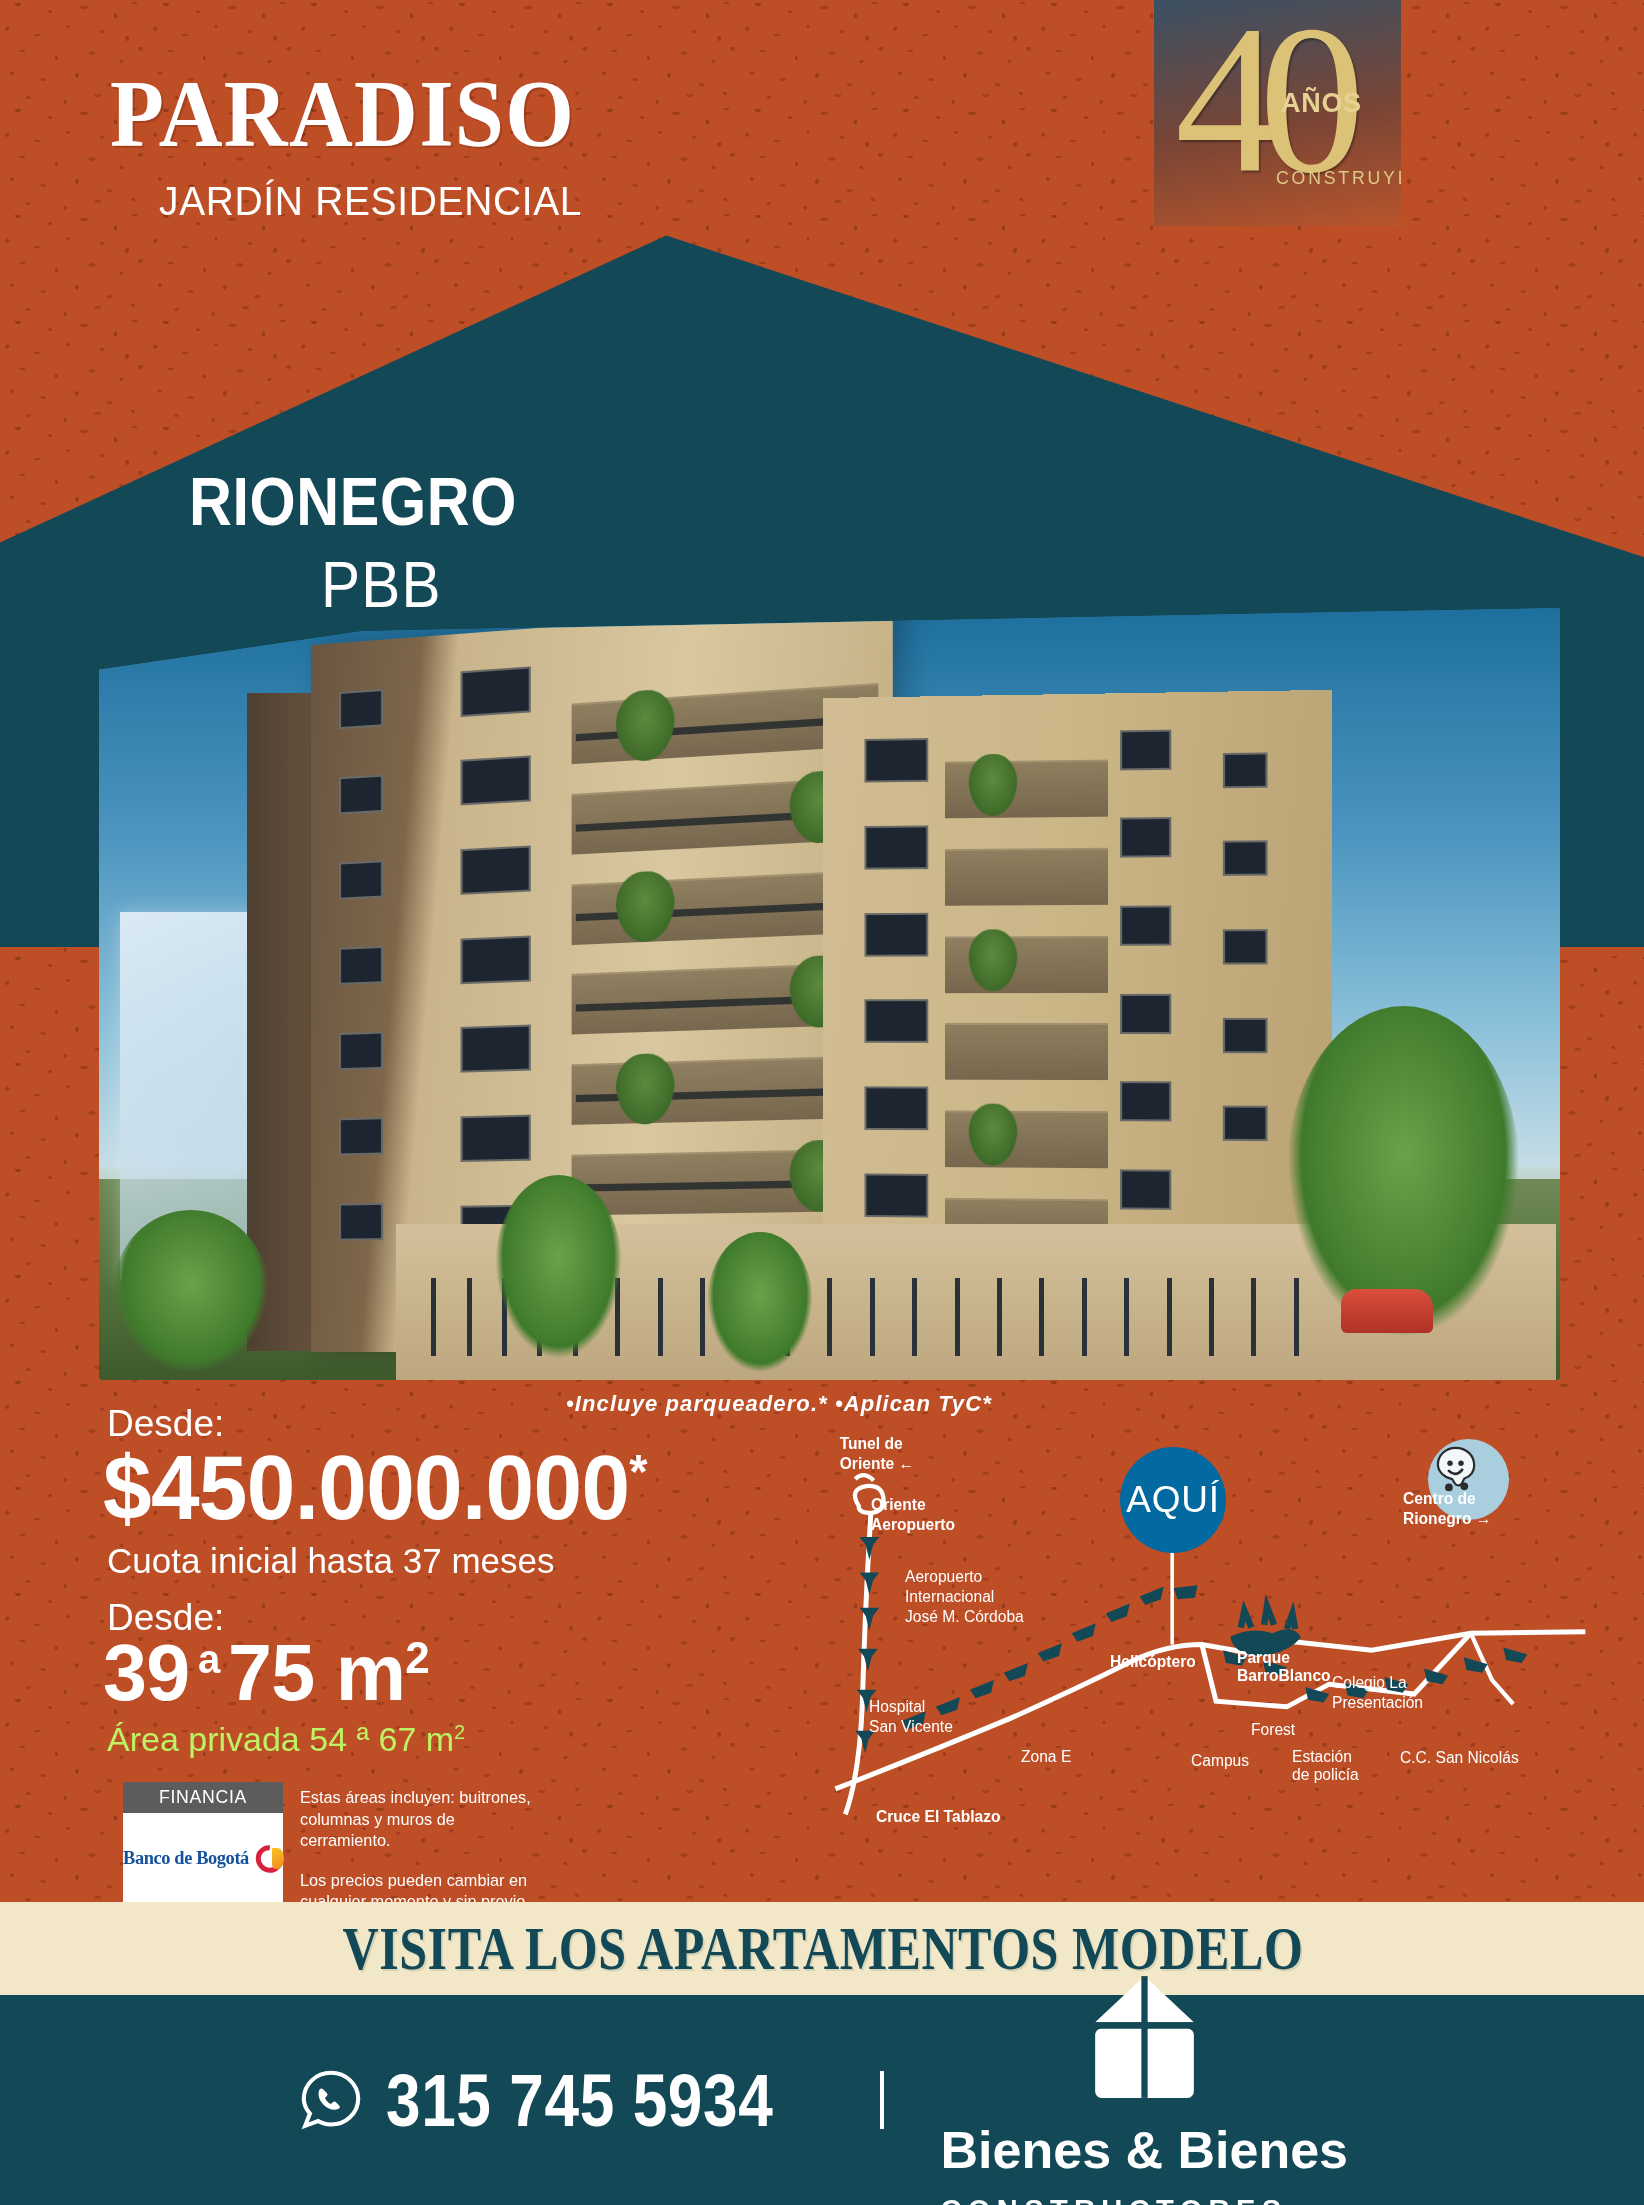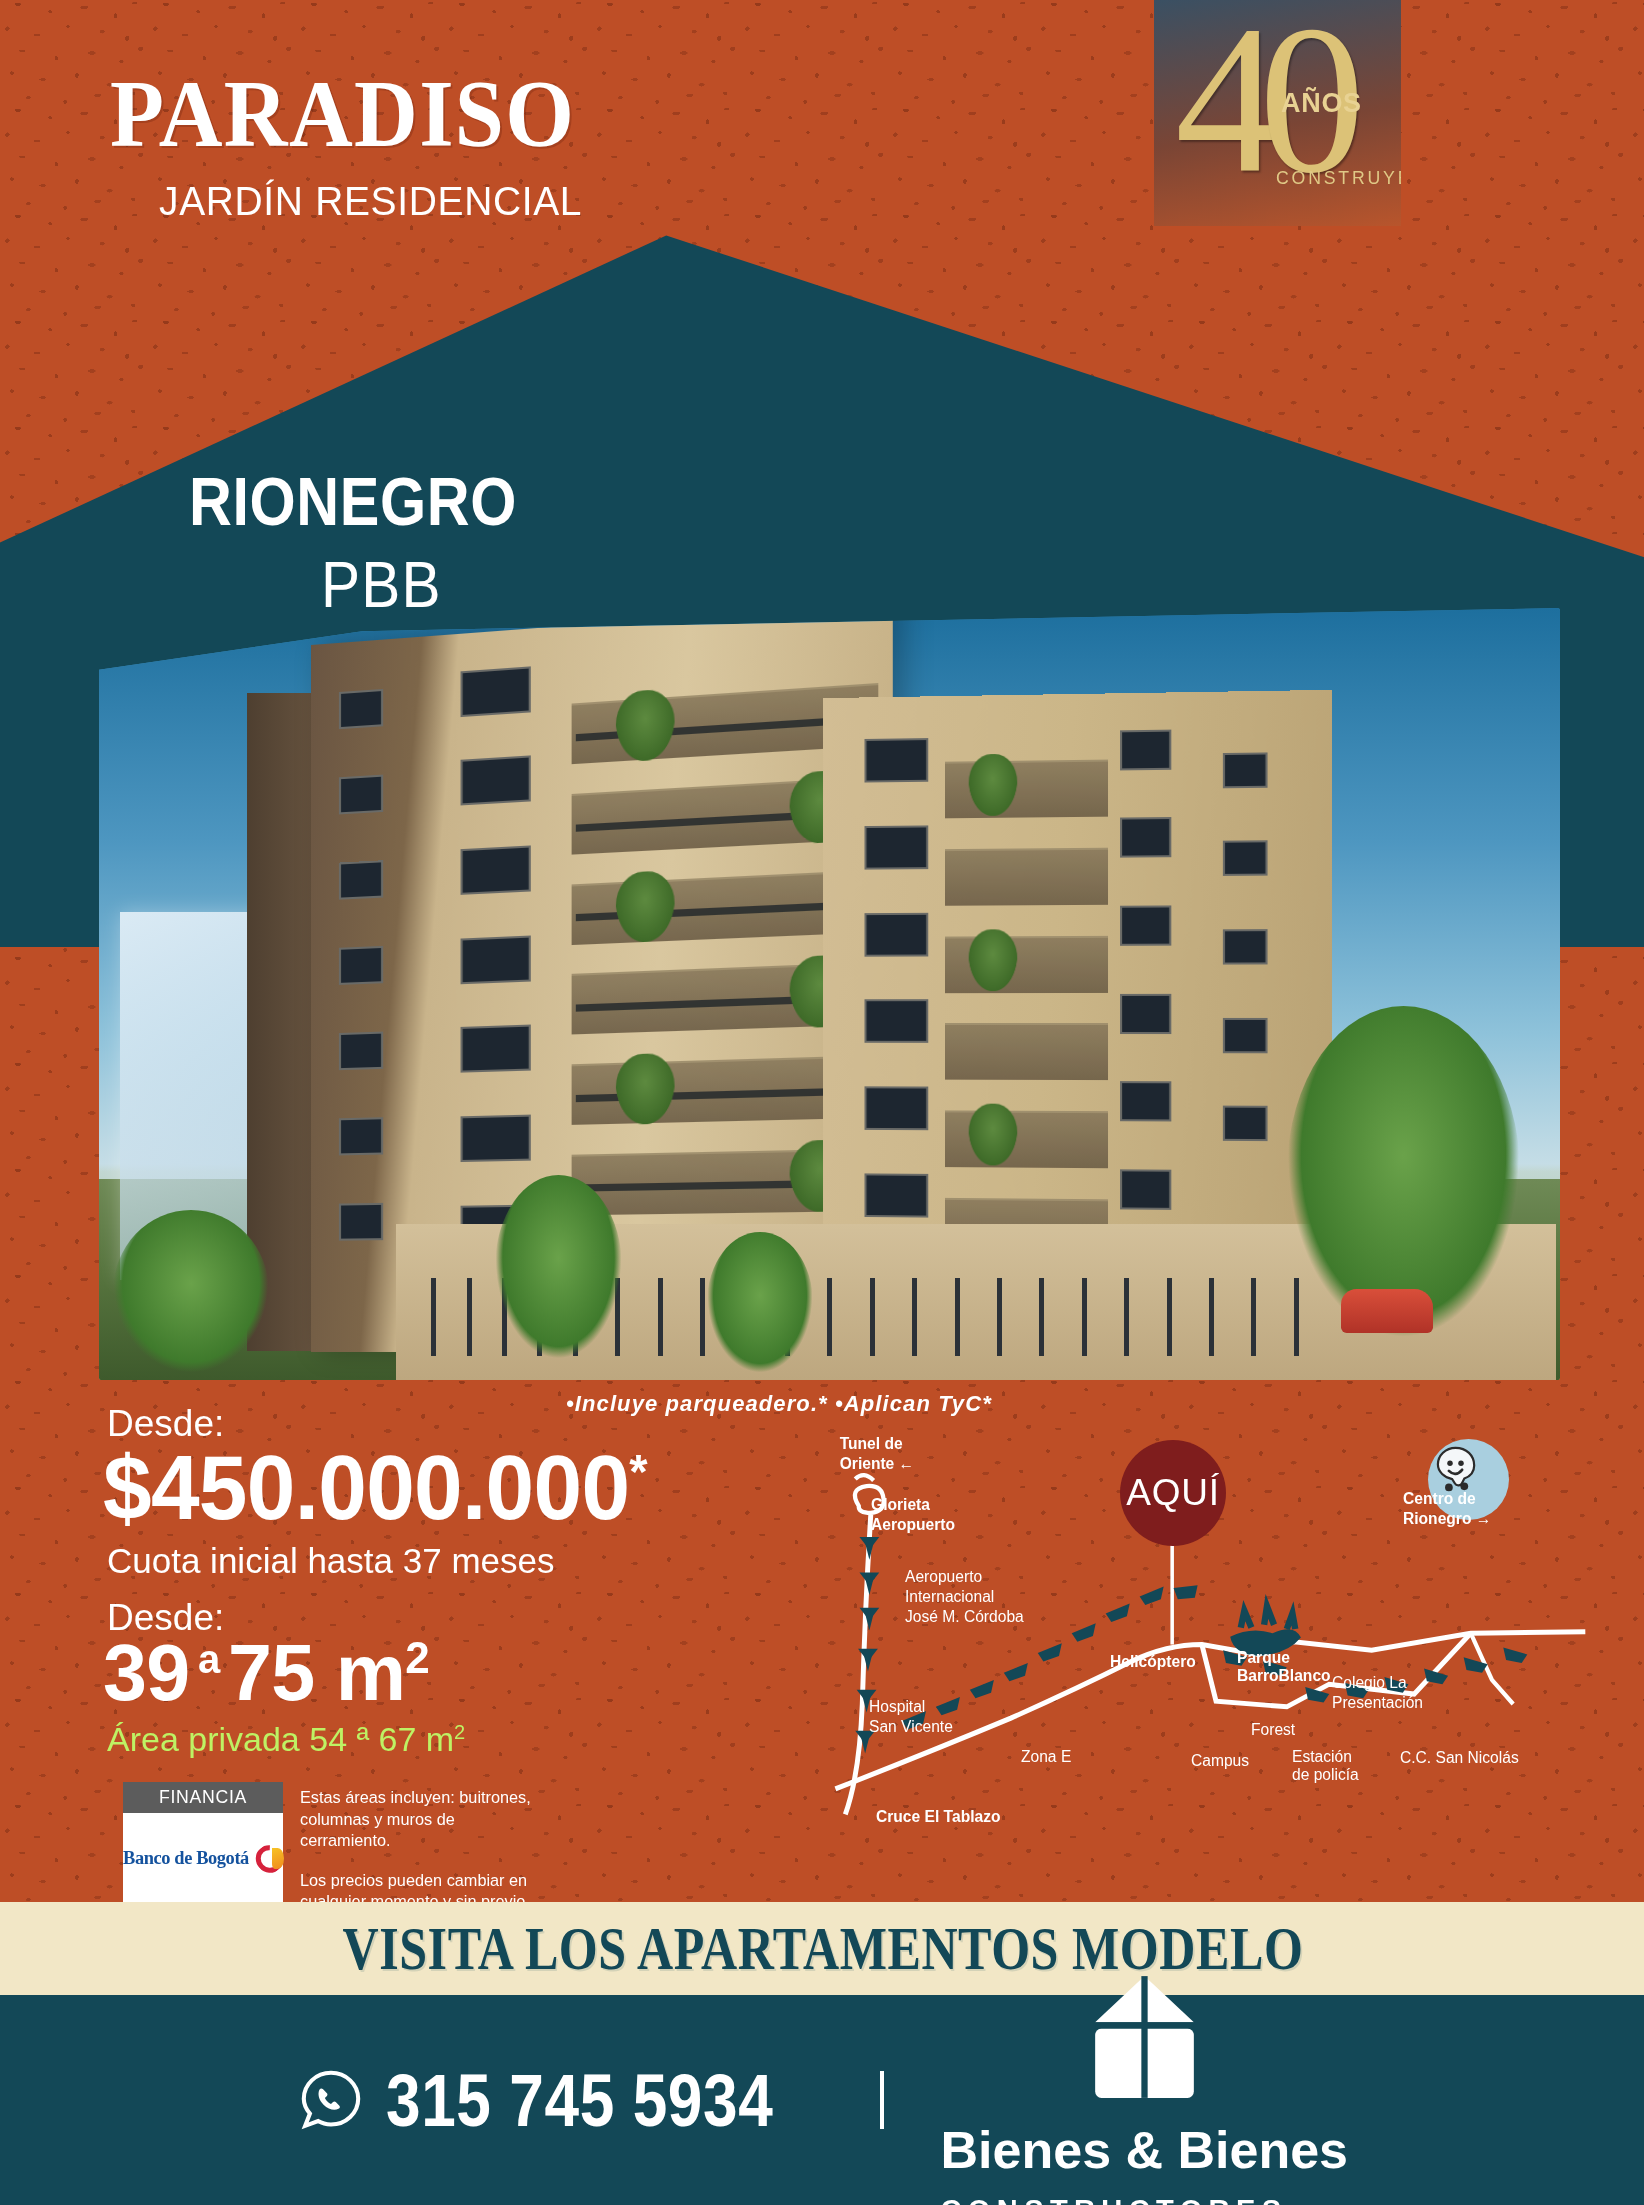--- a/index.html
+++ b/index.html
@@ -172,22 +172,22 @@
         background:linear-gradient(160deg,#f7c325,#f08a1d); border-radius:0 60% 60% 30%; }
   .disclaimer{ position:absolute; left:300px; top:1787px; z-index:6; color:#fff;
                font-size:16.3px; line-height:1.32; width:240px; }
   .disclaimer p+p{ margin-top:18.4px; }
   
   .map{ position:absolute; left:834px; top:1421px; width:757px; height:445px; z-index:5; }
   .map svg{ position:absolute; inset:0; }
   .mlabel{ position:absolute; color:#fff; font-size:15.6px; line-height:1.2; }
   .mlabel.b{ font-weight:700; }
   .aqui{
-    position:absolute; left:286px; top:19px; width:106px; height:106px; border-radius:50%;
-    background:#7f1d1d; color:#fff; display:flex; align-items:center; justify-content:center;
+    position:absolute; left:286px; top:26px; width:106px; height:106px; border-radius:50%;
+    background:#0369a1; color:#fff; display:flex; align-items:center; justify-content:center;
     font-size:37px; letter-spacing:0.7px;
   }
   .waze{
     position:absolute; left:594px; top:17.7px; width:81px; height:81px; border-radius:50%;
     background:#a9cfdf; display:flex; align-items:center; justify-content:center;
   }
   
   .banner{
     position:absolute; left:0; top:1902px; width:100%; height:93px; z-index:8;
     background:#f2e7c6; display:flex; align-items:center; justify-content:center;
@@ -434,21 +434,21 @@
       <circle cx="60" cy="44" r="5" fill="#2b2b2b"></circle>
       <path d="M38 58 Q50 70 62 56" stroke="#2b2b2b" stroke-width="5" fill="none" stroke-linecap="round"></path>
       <circle cx="38" cy="88" r="7" fill="#2b2b2b"></circle>
       <circle cx="66" cy="86" r="7" fill="#2b2b2b"></circle>
     </svg>
   </div>
 
   <div>
       <div class="mlabel b" style="left: 5.7px; top: 14px;">Tunel de</div>
       <div class="mlabel b" style="left: 5.7px; top: 34px;">Oriente ←</div>
-      <div class="mlabel b" style="left: 37px; top: 75px;">Glorieta</div>
+      <div class="mlabel b" style="left: 37px; top: 75px;">Oriente</div>
       <div class="mlabel b" style="left: 37px; top: 95px;">Aeropuerto</div>
       <div class="mlabel" style="left: 71px; top: 147px;">Aeropuerto</div>
       <div class="mlabel" style="left: 71px; top: 167px;">Internacional</div>
       <div class="mlabel" style="left: 71px; top: 187px;">José M. Córdoba</div>
       <div class="mlabel" style="left: 35px; top: 277px;">Hospital</div>
       <div class="mlabel" style="left: 35px; top: 297px;">San Vicente</div>
       <div class="mlabel b" style="left: 42px; top: 387px;">Cruce El Tablazo</div>
       <div class="mlabel" style="left: 187px; top: 327px;">Zona E</div>
       <div class="mlabel b" style="left: 276px; top: 232px;">Helicóptero</div>
       <div class="mlabel b" style="left: 403px; top: 228px;">Parque</div>

